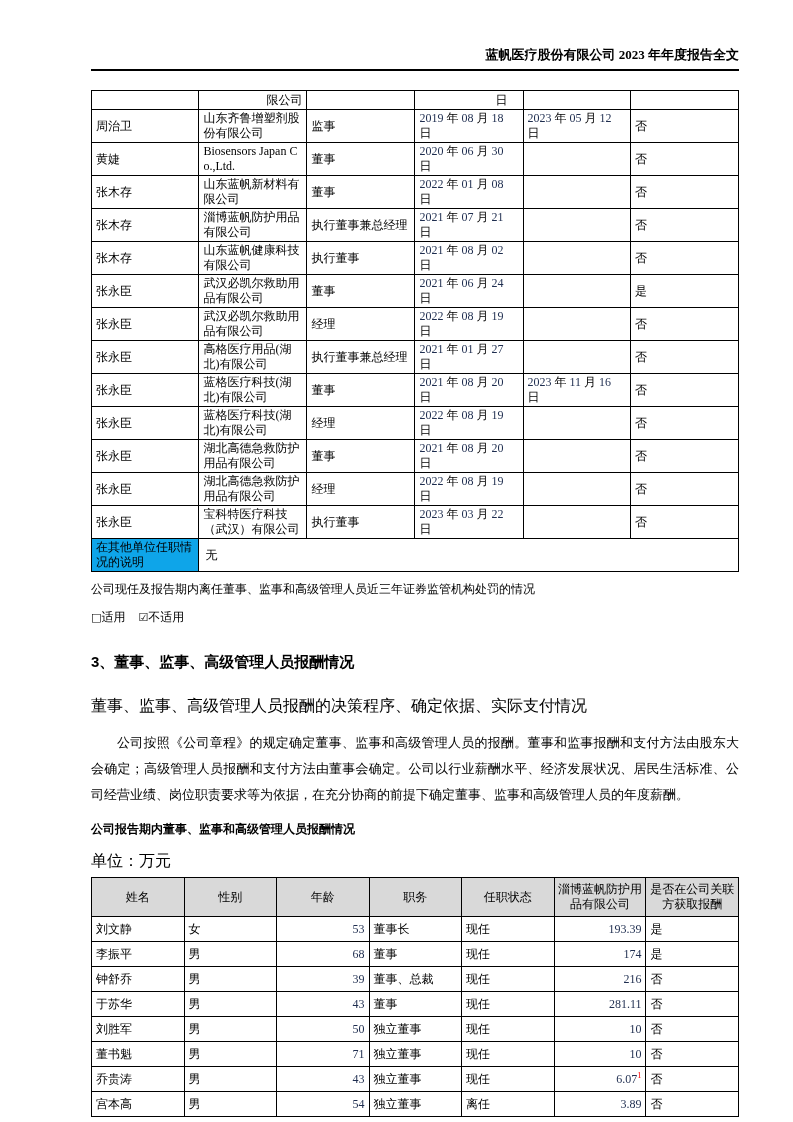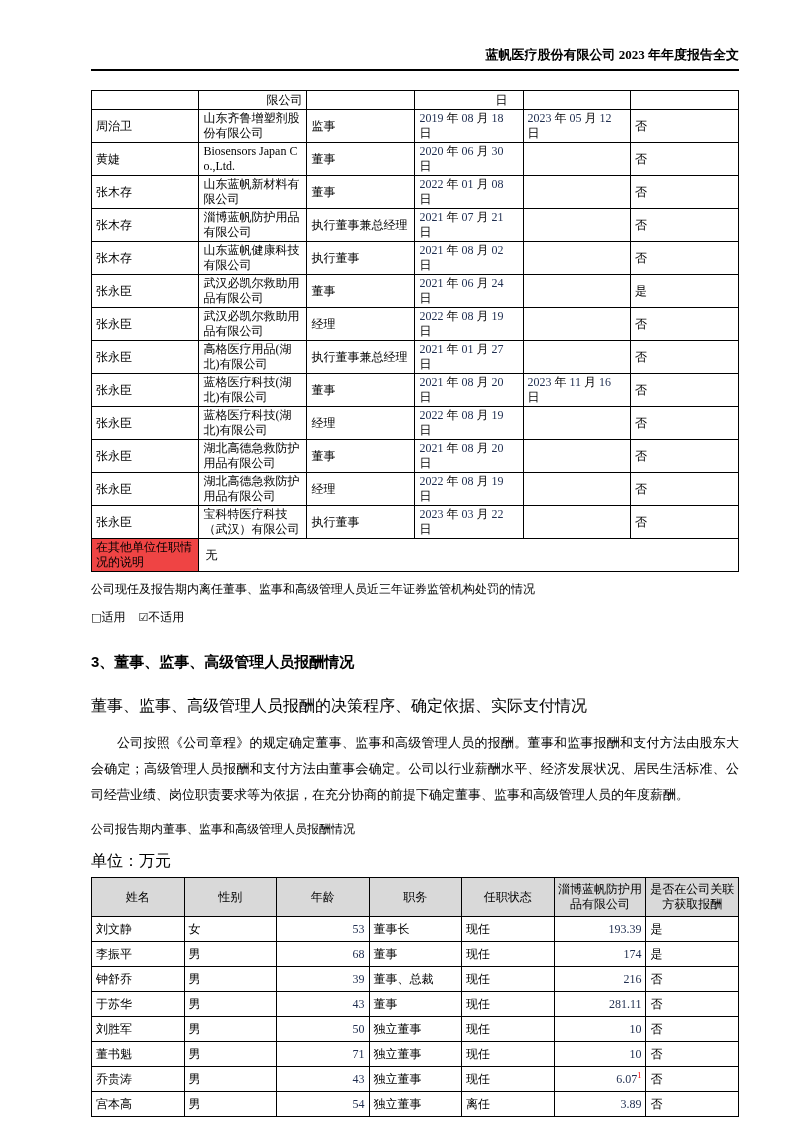--- a/index.html
+++ b/index.html
@@ -9,32 +9,32 @@
 
   .doc-header{text-align:right;font-size:13px;font-weight:bold;padding-bottom:5px;border-bottom:2px solid #000;}
 
   table{border-collapse:collapse;table-layout:fixed;width:100%;}
   td,th{border:1px solid #000;overflow:hidden;}
 
   .positions{margin-top:19px;}
   .positions td{font-size:12px;line-height:15px;padding:1px 4px;vertical-align:middle;word-break:break-all;}
   .positions td.c-date{padding-right:15px;}
   .positions tr.partial td{line-height:16px;text-align:right;}
-  .positions td.note-label{background:#ef4444;}
+  .positions td.note-label{background:#0ea5e9;}
   .positions td.note-value{padding-left:6px;}
 
   .penalty-line{font-size:12px;margin:9px 0 0 0;}
   .checkbox-line{font-size:12px;margin:11px 0 0 0;}
   .cb{font-family:"DejaVu Sans",sans-serif;font-size:11px;}
   .cb.second{margin-left:10px;}
 
   .section-heading{font-family:"Liberation Sans","DejaVu Sans",sans-serif;font-size:15px;font-weight:bold;margin:27px 0 0 0;}
   .subheading{font-size:16px;margin:24px 0 0 0;}
   .paragraph{font-size:13px;line-height:26px;margin:13px 0 0 0;text-indent:2em;text-align:justify;}
-  .period-line{font-size:12px;margin:13px 0 0 0;}
+  .period-line{font-size:12px;margin:13px 0 0 0;font-weight:bold;}
   .unit-line{font-size:16px;margin:13px 0 5px 0;}
 
   .remuneration th{background:#d9d9d9;font-size:12px;font-weight:normal;line-height:15px;
                    padding:3px 2px;text-align:center;vertical-align:middle;height:32px;}
   .remuneration td{font-size:12px;line-height:14px;height:16px;padding:4px 4px;vertical-align:middle;white-space:nowrap;}
   .td-right{text-align:right;}
 
   .num{color:#1e2d4f;}
   sup.fn{color:#ff0000;font-size:8.5px;line-height:0;}
 </style>

